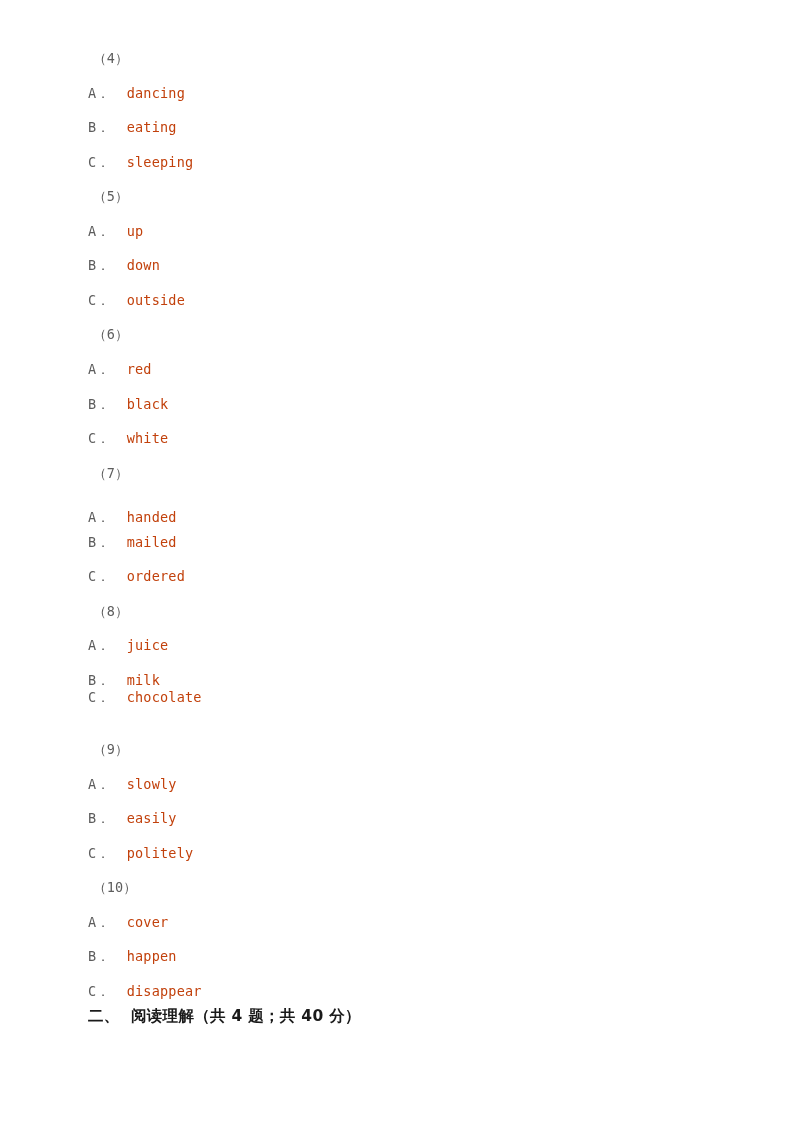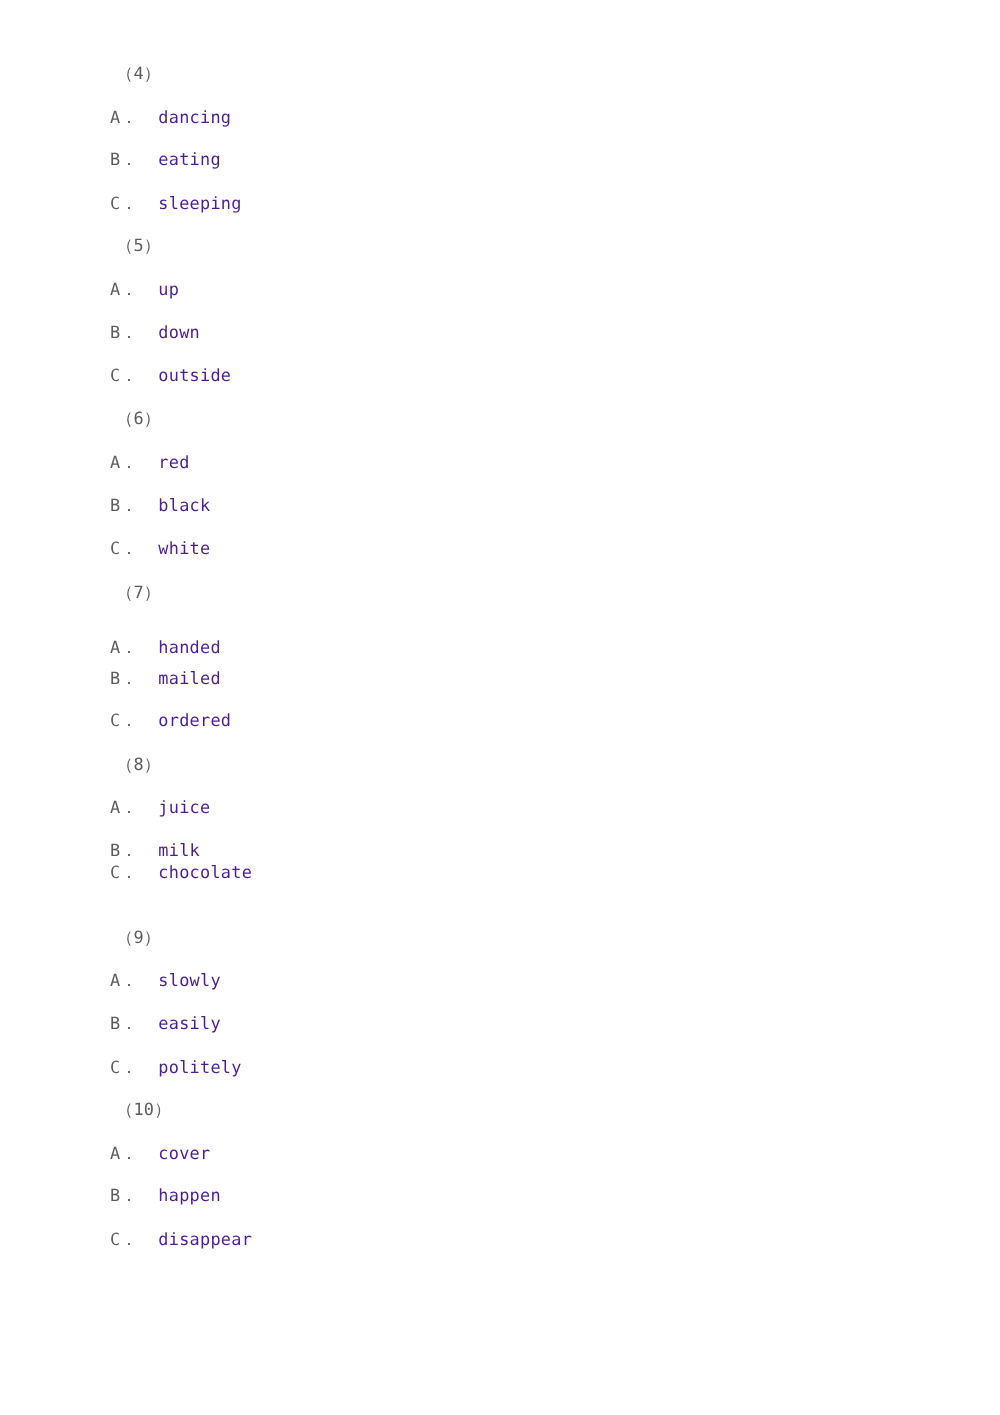--- a/index.html
+++ b/index.html
@@ -50,21 +50,21 @@
     color: #5d5d5d;
     letter-spacing: 0.2px;
     white-space: pre;
   }
 
   .opt .lbl {
     color: #5d5d5d;
   }
 
   .opt .txt {
-    color: #4c1d95;
+    color: #c2410c;
   }
 
   .section-heading {
     position: absolute;
     left: 88px;
     top: 1006px;
     font-family: "DejaVu Sans", "Liberation Sans", sans-serif;
     font-size: 15.5px;
     font-weight: bold;
     color: #1a1a1a;
@@ -113,14 +113,15 @@
       <div class="qnum" style="top: 741px;">（9）</div>
       <div class="opt" style="top: 775.55px;"><span class="lbl">A．</span><span>  </span><span class="txt">slowly</span></div>
       <div class="opt" style="top: 810.1px;"><span class="lbl">B．</span><span>  </span><span class="txt">easily</span></div>
       <div class="opt" style="top: 844.65px;"><span class="lbl">C．</span><span>  </span><span class="txt">politely</span></div>
       <div class="qnum" style="top: 879.2px;">（10）</div>
       <div class="opt" style="top: 913.75px;"><span class="lbl">A．</span><span>  </span><span class="txt">cover</span></div>
       <div class="opt" style="top: 948.3px;"><span class="lbl">B．</span><span>  </span><span class="txt">happen</span></div>
       <div class="opt" style="top: 982.85px;"><span class="lbl">C．</span><span>  </span><span class="txt">disappear</span></div>
     </div>
 
+  <div class="section-heading">二、  阅读理解（共 4 题；共 40 分）</div>
 
 </div>
 
 </body></html>

